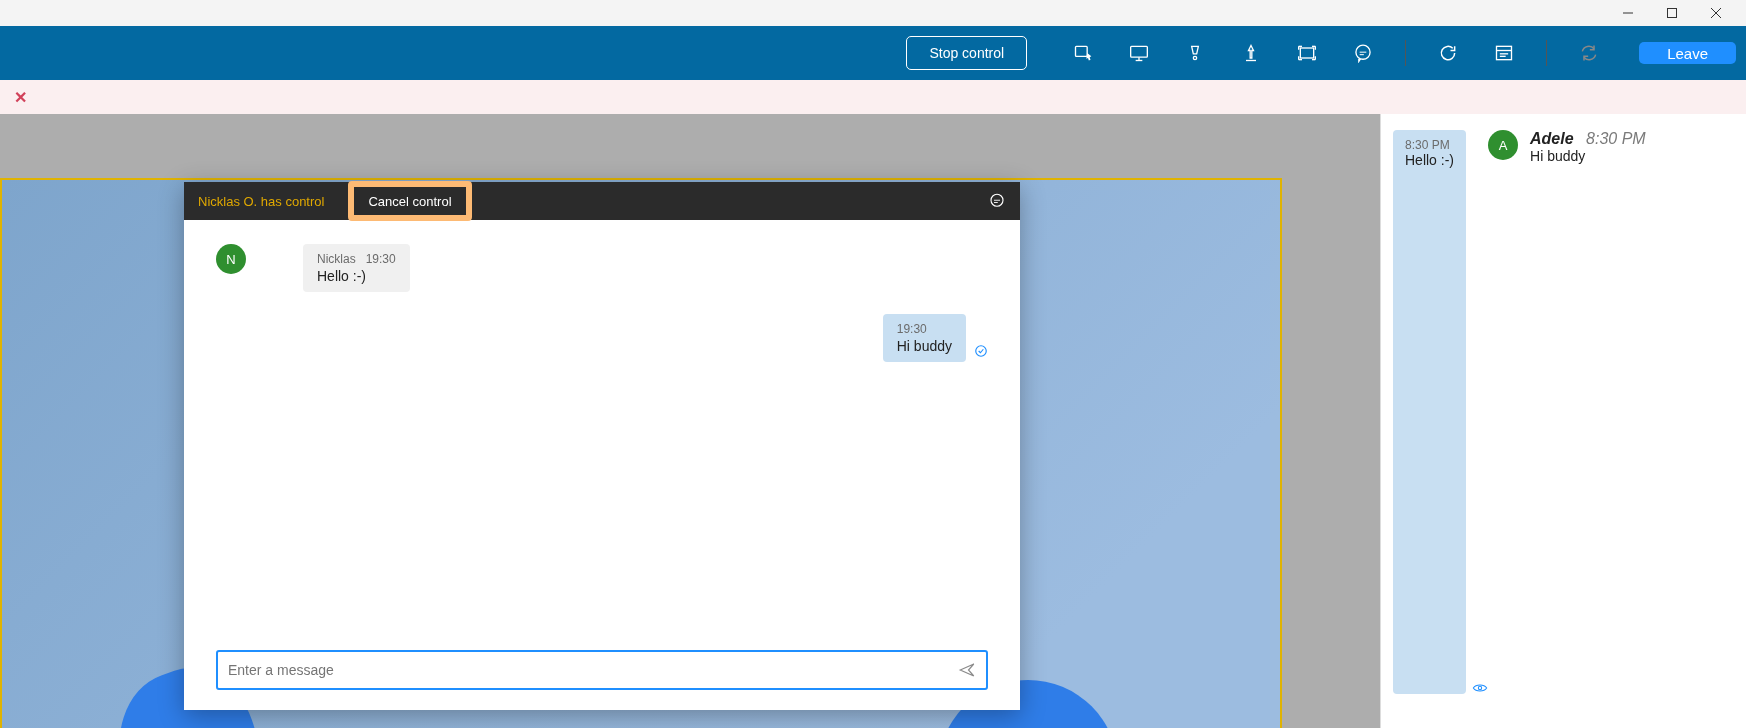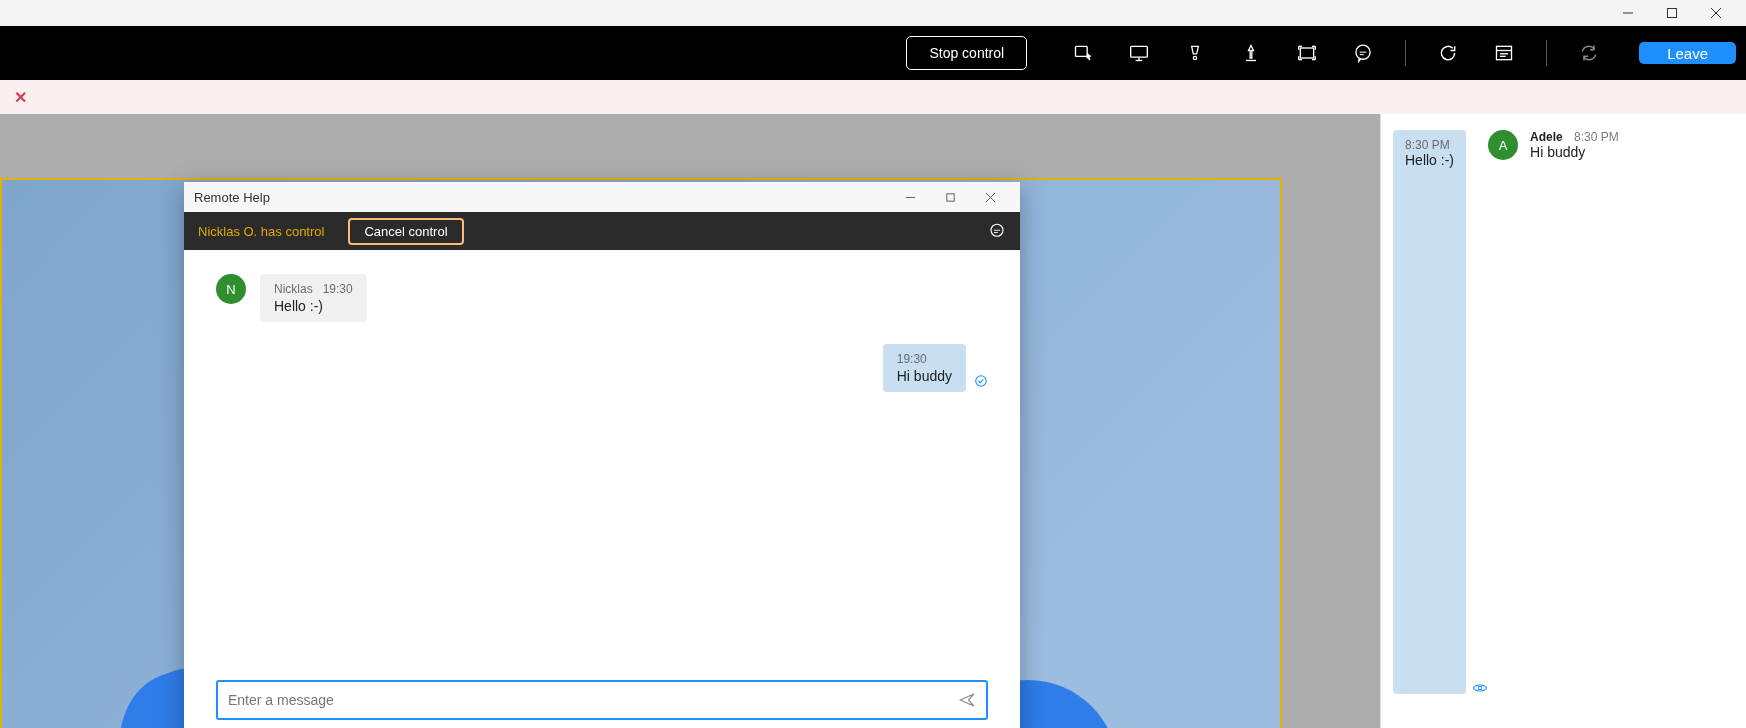--- a/index.html
+++ b/index.html
@@ -4,21 +4,21 @@
 <style>
 *{margin:0;padding:0;box-sizing:border-box;font-family:"Segoe UI",Arial,sans-serif;}
 html,body{width:1746px;height:728px;overflow:hidden;background:#f4f4f4;}
 
 
 .outer-titlebar{height:26px;background:#f4f4f4;display:flex;justify-content:flex-end;align-items:center;padding-right:8px;}
 .outer-titlebar .win-btn{width:44px;height:26px;display:flex;align-items:center;justify-content:center;font-size:11px;color:#333;}
 .outer-titlebar .win-btn svg{width:12px;height:12px;}
 
 
-.main-toolbar{height:54px;background:#000000;display:flex;align-items:center;justify-content:flex-end;padding:0 10px;}
+.main-toolbar{height:54px;background:#0369a1;display:flex;align-items:center;justify-content:flex-end;padding:0 10px;}
 .main-toolbar .left{flex:1;}
 .btn-outline{border:1px solid #fff;color:#fff;background:transparent;border-radius:5px;height:34px;padding:0 22px;font-size:14px;margin-right:28px;}
 .tb-icon{width:44px;height:44px;display:flex;align-items:center;justify-content:center;color:#fff;margin:0 6px;}
 .tb-sep{width:1px;height:26px;background:#555;margin:0 14px;}
 .btn-leave{background:#1f8fff;color:#fff;border:none;border-radius:5px;height:22px;padding:0 28px;font-size:15px;margin-left:22px;}
 
 
 .warning-banner{height:34px;background:#fbeff0;color:#d1415a;display:flex;align-items:center;padding:0 14px;font-size:14px;}
 .warning-banner .msg{flex:1;white-space:nowrap;overflow:hidden;}
 .warning-banner .close{color:#d1415a;font-size:16px;font-weight:bold;}
@@ -33,47 +33,47 @@
 .blob-left{position:absolute;left:120px;bottom:-60px;width:140px;height:180px;background:#2f7de8;border-radius:50% 40% 60% 30%;transform:rotate(-20deg);}
 .blob-right{position:absolute;right:162px;bottom:-70px;width:180px;height:180px;background:#2f7de8;border-radius:50%;}
 
 
 .rh-window{position:absolute;left:182px;top:2px;width:836px;background:#fff;box-shadow:0 6px 24px rgba(0,0,0,.3);}
 .rh-titlebar{height:30px;background:#f7f7f7;display:flex;align-items:center;padding:0 10px;font-size:13px;color:#333;}
 .rh-titlebar .title{flex:1;}
 .rh-titlebar .win-btn{width:40px;height:30px;display:flex;align-items:center;justify-content:center;}
 .rh-controlbar{height:38px;background:#2b2b2b;display:flex;align-items:center;padding:0 14px;}
 .status-text{color:#e0a800;font-size:13px;margin-right:24px;}
-.btn-cancel{border:2px solid #fdba74;color:#fff;background:transparent;border-radius:4px;height:27px;padding:0 14px;font-size:13px;}
+.btn-cancel{border:6px solid #fdba74;color:#fff;background:transparent;border-radius:4px;height:40px;padding:0 14px;font-size:13px;}
 .rh-controlbar .spacer{flex:1;}
 .chat-ico{color:#fff;}
 .rh-chat{height:430px;padding:24px 32px;position:relative;}
 .msg-row{display:flex;align-items:flex-start;margin-bottom:22px;}
 .msg-row.right{justify-content:flex-end;}
 .avatar{width:30px;height:30px;border-radius:50%;background:#2f8f2f;color:#fff;display:flex;align-items:center;justify-content:center;font-size:13px;margin-right:14px;flex-shrink:0;}
-.bubble{background:#f0f0f0;border-radius:4px;padding:8px 14px;max-width:360px;}
+.bubble{background:#f0f0f0;border-radius:4px;padding:8px 14px;max-width:360px;margin-left:43px;}
 .bubble .meta{font-size:12px;color:#6b6b6b;margin-bottom:2px;display:flex;gap:10px;}
 .bubble .body{font-size:14px;color:#222;}
 .bubble.sent{background:#c8dff2;}
 .read-ico{align-self:flex-end;color:#1f8fff;margin-left:8px;margin-bottom:4px;}
 .rh-input-row{padding:0 32px 20px;}
 .rh-input{display:flex;align-items:center;border:2px solid #1f8fff;border-radius:3px;height:40px;padding:0 10px;}
 .rh-input input{flex:1;border:none;outline:none;font-size:14px;color:#4c1d95;}
 .rh-input .send{color:#8a8a8a;}
 
 
 .sc-msg{margin-bottom:18px;}
 .sc-msg.self{display:flex;justify-content:flex-end;}
 .sc-bubble{background:#c8dff2;border-radius:4px;padding:8px 12px;max-width:220px;position:relative;}
 .sc-bubble .t{font-size:12px;color:#6b6b6b;}
 .sc-bubble .b{font-size:14px;color:#222;}
 .sc-eye{align-self:flex-end;margin-left:6px;margin-top:24px;color:#1f8fff;}
 .sc-msg.other{display:flex;align-items:flex-start;}
 .sc-avatar{width:30px;height:30px;border-radius:50%;background:#2f8f2f;color:#fff;display:flex;align-items:center;justify-content:center;font-size:13px;margin-right:12px;}
-.sc-other-body .line1{font-size:12px;}
+.sc-other-body .line1{font-size:16px;font-style:italic;}
 .sc-other-body .line1 .name{font-weight:600;color:#222;margin-right:8px;}
 .sc-other-body .line1 .time{color:#7a7a7a;}
 .sc-other-body .txt{font-size:14px;color:#222;}
 
 svg{display:block;}
 </style>
 </head>
 <body>
 
 <div class="outer-titlebar">
@@ -181,39 +181,20 @@
 </div>
 
 <div class="content-row">
 
   <div class="remote-area">
     <div class="desktop">
       <div class="blob-left"></div>
       <div class="blob-right"></div>
 
       <div class="rh-window">
-        <div class="rh-titlebar">
-          <span class="title">Remote Help</span>
-          <div class="win-btn">
-              <svg width="11" height="11" viewBox="0 0 12 12">
-                <line x1="1" y1="6" x2="11" y2="6" stroke="#555"></line>
-              </svg>
-            </div>
-          <div class="win-btn">
-              <svg width="11" height="11" viewBox="0 0 12 12">
-                <rect x="2" y="2" width="8" height="8" fill="none" stroke="#555"></rect>
-              </svg>
-            </div>
-          <div class="win-btn">
-              <svg width="11" height="11" viewBox="0 0 12 12">
-                <line x1="1" y1="1" x2="11" y2="11" stroke="#555"></line>
-                <line x1="11" y1="1" x2="1" y2="11" stroke="#555"></line>
-              </svg>
-            </div>
-        </div>
         <div class="rh-controlbar">
           <span class="status-text">Nicklas O. has control</span>
           <button class="btn-cancel">Cancel control</button>
           <div class="spacer"></div>
           <span class="chat-ico">
             <svg width="18" height="18" viewBox="0 0 24 24" fill="none" stroke="#fff" stroke-width="1.5">
                 <circle cx="12" cy="11" r="8"></circle>
                 <path d="M8 11 h8 M8 14 h5" stroke-width="1.2"></path>
               </svg>
           </span>

